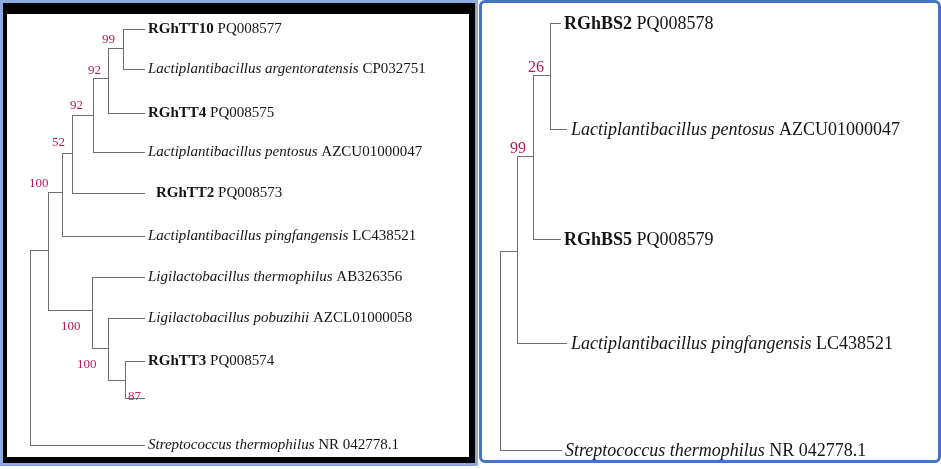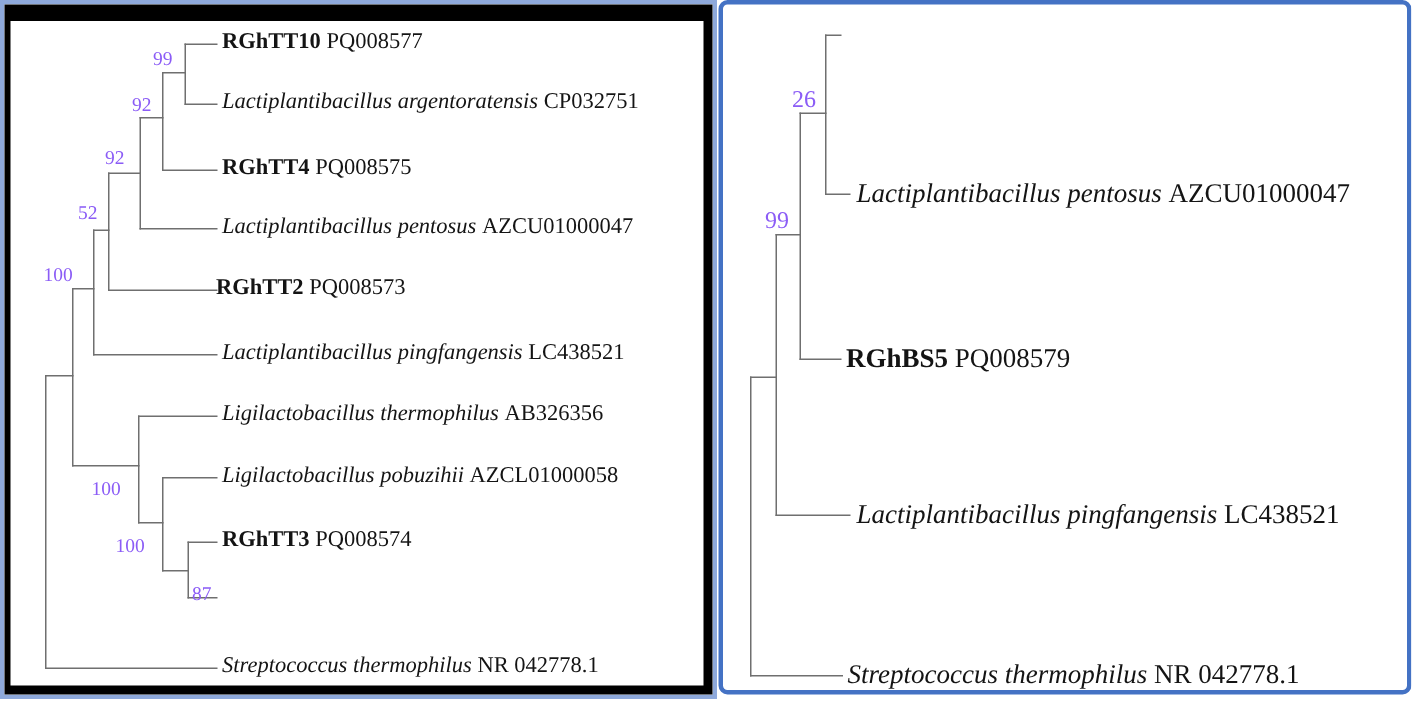--- a/index.html
+++ b/index.html
@@ -30,21 +30,21 @@
   .branch.h{height:1px;}
   .branch.v{width:1px;}
   .taxon{
     position:absolute;white-space:nowrap;color:#141414;line-height:1;
     transform:translateY(-52%);
   }
   .taxon .sci{font-style:italic;}
   .taxon .strain{font-weight:bold;}
   .taxon .acc{font-style:normal;font-weight:normal;}
   .support{
-    position:absolute;color:#8b5cf6;line-height:1;white-space:nowrap;
+    position:absolute;color:#be185d;line-height:1;white-space:nowrap;
   }
   .t-left .taxon{font-size:15px;}
   .t-left .support{font-size:13px;}
   .t-right .taxon{font-size:18px;}
   .t-right .support{font-size:16px;}
 </style>
 </head>
 <body>
 
 <div id="screen">
@@ -78,21 +78,21 @@
         <div class="branch h" style="left: 108px; top: 380px; width: 18px;"></div>
         <div class="branch h" style="left: 123px; top: 29px; width: 22px;"></div>
         <div class="taxon" style="left: 148px; top: 29px;"><span class=" strain">RGhTT10</span><span class="acc">&nbsp;PQ008577</span></div>
         <div class="branch h" style="left: 123px; top: 69px; width: 22px;"></div>
         <div class="taxon" style="left: 148px; top: 69px;"><span class="sci">Lactiplantibacillus argentoratensis</span><span class="acc">&nbsp;CP032751</span></div>
         <div class="branch h" style="left: 108px; top: 113px; width: 37px;"></div>
         <div class="taxon" style="left: 148px; top: 113px;"><span class=" strain">RGhTT4</span><span class="acc">&nbsp;PQ008575</span></div>
         <div class="branch h" style="left: 93px; top: 152px; width: 52px;"></div>
         <div class="taxon" style="left: 148px; top: 152px;"><span class="sci">Lactiplantibacillus pentosus</span><span class="acc">&nbsp;AZCU01000047</span></div>
         <div class="branch h" style="left: 72px; top: 193px; width: 73px;"></div>
-        <div class="taxon" style="left: 144px; top: 193px;"><span class=" strain">RGhTT2</span><span class="acc">&nbsp;PQ008573</span></div>
+        <div class="taxon" style="left: 156px; top: 193px;"><span class=" strain">RGhTT2</span><span class="acc">&nbsp;PQ008573</span></div>
         <div class="branch h" style="left: 62px; top: 236px; width: 83px;"></div>
         <div class="taxon" style="left: 148px; top: 236px;"><span class="sci">Lactiplantibacillus pingfangensis</span><span class="acc">&nbsp;LC438521</span></div>
         <div class="branch h" style="left: 92px; top: 277px; width: 53px;"></div>
         <div class="taxon" style="left: 148px; top: 277px;"><span class="sci">Ligilactobacillus thermophilus</span><span class="acc">&nbsp;AB326356</span></div>
         <div class="branch h" style="left: 108px; top: 318px; width: 37px;"></div>
         <div class="taxon" style="left: 148px; top: 318px;"><span class="sci">Ligilactobacillus pobuzihii</span><span class="acc">&nbsp;AZCL01000058</span></div>
         <div class="branch h" style="left: 125px; top: 361px; width: 20px;"></div>
         <div class="taxon" style="left: 148px; top: 361px; text-align: right;"><span class=" strain">RGhTT3</span><span class="acc">&nbsp;PQ008574</span></div>
         <div class="branch h" style="left: 125px; top: 398px; width: 20px;"></div>
         <div class="branch h" style="left: 30px; top: 445px; width: 115px;"></div>
@@ -108,20 +108,21 @@
       </div>
     <div class="tree t-right" id="tree-1">
         <div class="branch v" style="left: 500px; top: 251px; height: 200px;"></div>
         <div class="branch v" style="left: 517px; top: 156px; height: 188px;"></div>
         <div class="branch h" style="left: 500px; top: 251px; width: 18px;"></div>
         <div class="branch v" style="left: 533px; top: 75px; height: 165px;"></div>
         <div class="branch h" style="left: 517px; top: 156px; width: 17px;"></div>
         <div class="branch v" style="left: 550px; top: 23px; height: 107px;"></div>
         <div class="branch h" style="left: 533px; top: 75px; width: 18px;"></div>
         <div class="branch h" style="left: 550px; top: 23px; width: 11px;"></div>
+        <div class="taxon" style="left: 564px; top: 23px;"><span class=" strain">RGhBS2</span><span class="acc">&nbsp;PQ008578</span></div>
         <div class="branch h" style="left: 550px; top: 129px; width: 17px;"></div>
         <div class="taxon" style="left: 571px; top: 129px;"><span class="sci">Lactiplantibacillus pentosus</span><span class="acc">&nbsp;AZCU01000047</span></div>
         <div class="branch h" style="left: 533px; top: 239px; width: 28px;"></div>
         <div class="taxon" style="left: 564px; top: 239px;"><span class=" strain">RGhBS5</span><span class="acc">&nbsp;PQ008579</span></div>
         <div class="branch h" style="left: 517px; top: 343px; width: 50px;"></div>
         <div class="taxon" style="left: 571px; top: 343px;"><span class="sci">Lactiplantibacillus pingfangensis</span><span class="acc">&nbsp;LC438521</span></div>
         <div class="branch h" style="left: 500px; top: 450px; width: 62px;"></div>
         <div class="taxon" style="left: 565px; top: 450px;"><span class="sci">Streptococcus thermophilus</span><span class="acc">&nbsp;NR 042778.1</span></div>
         <div class="support" style="left: 528px; top: 59px;">26</div>
         <div class="support" style="left: 510px; top: 140px;">99</div>

